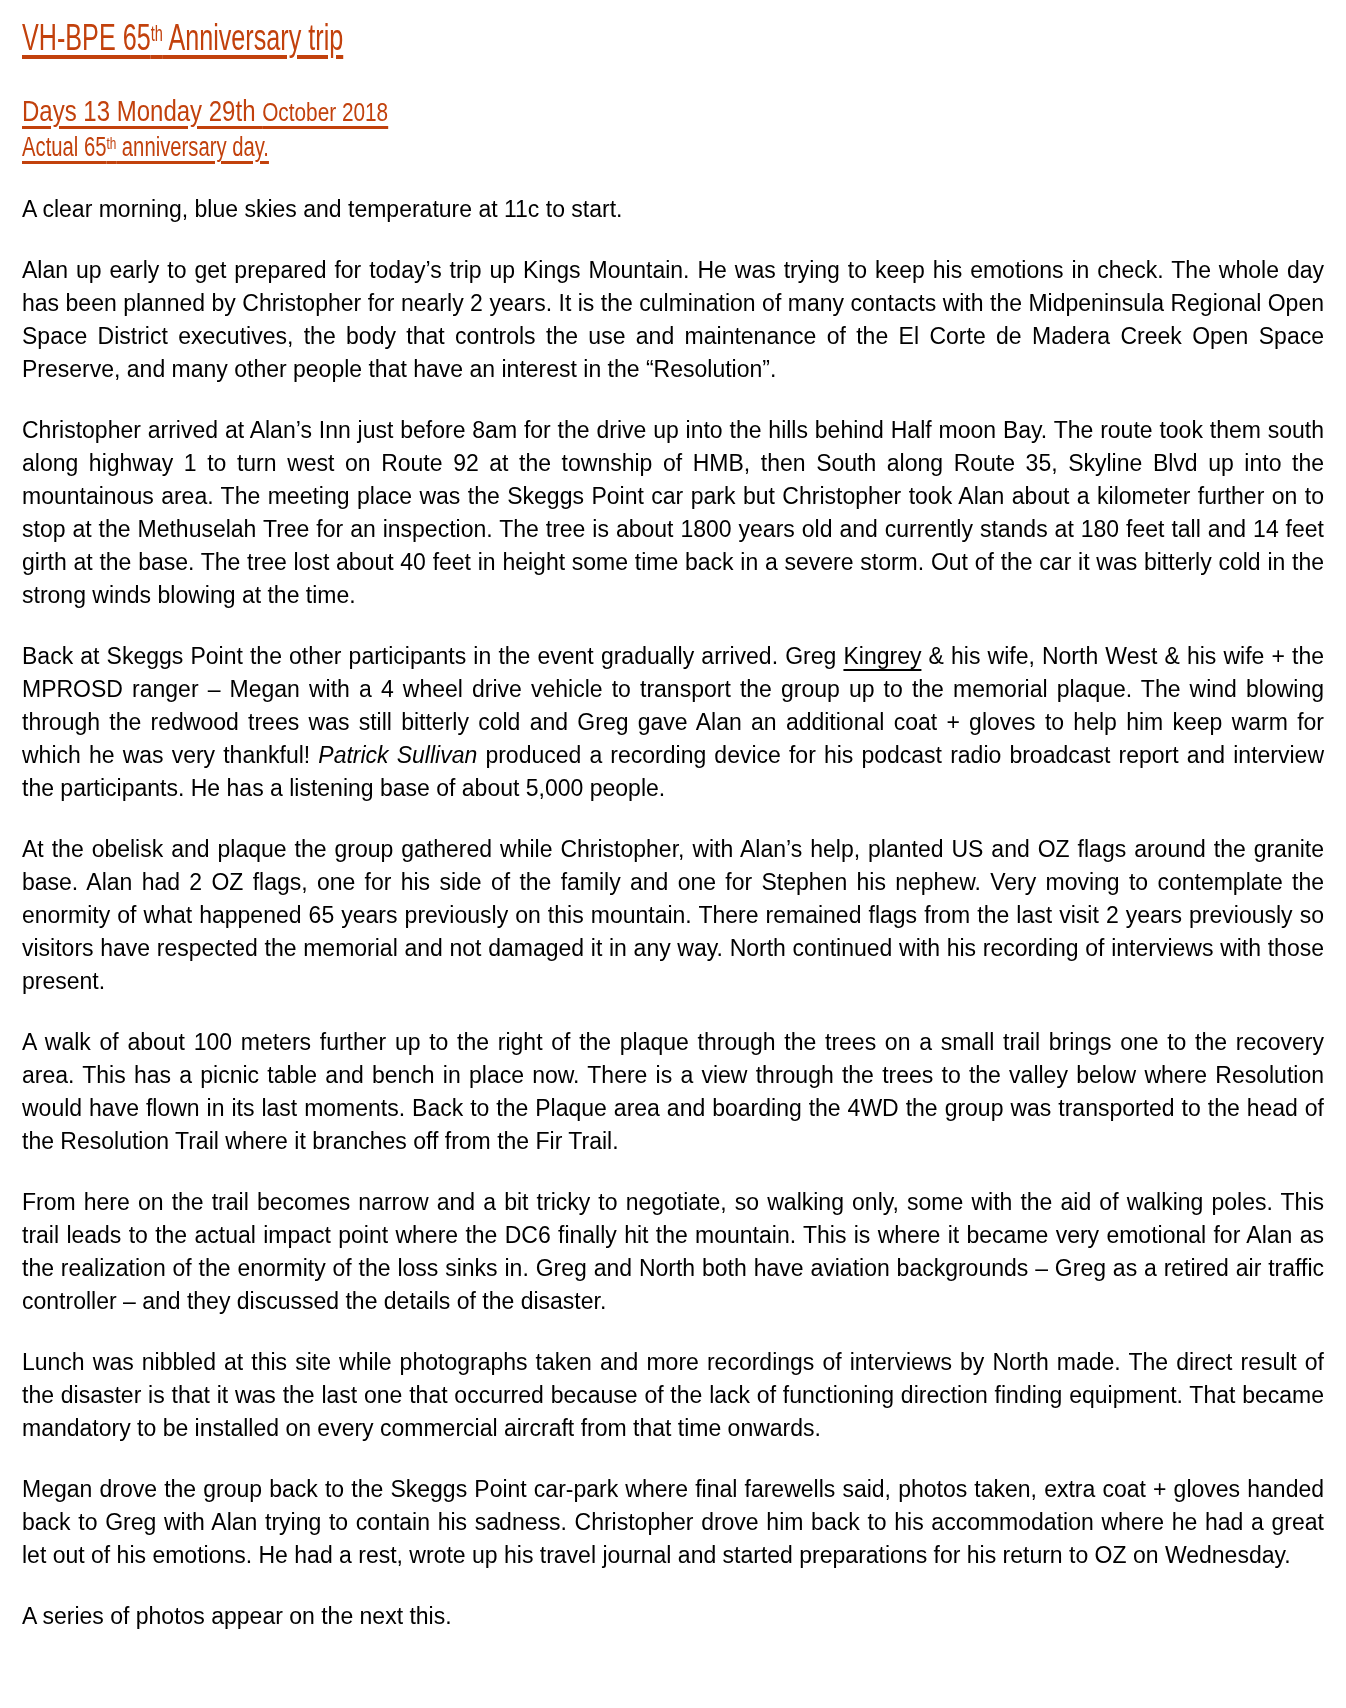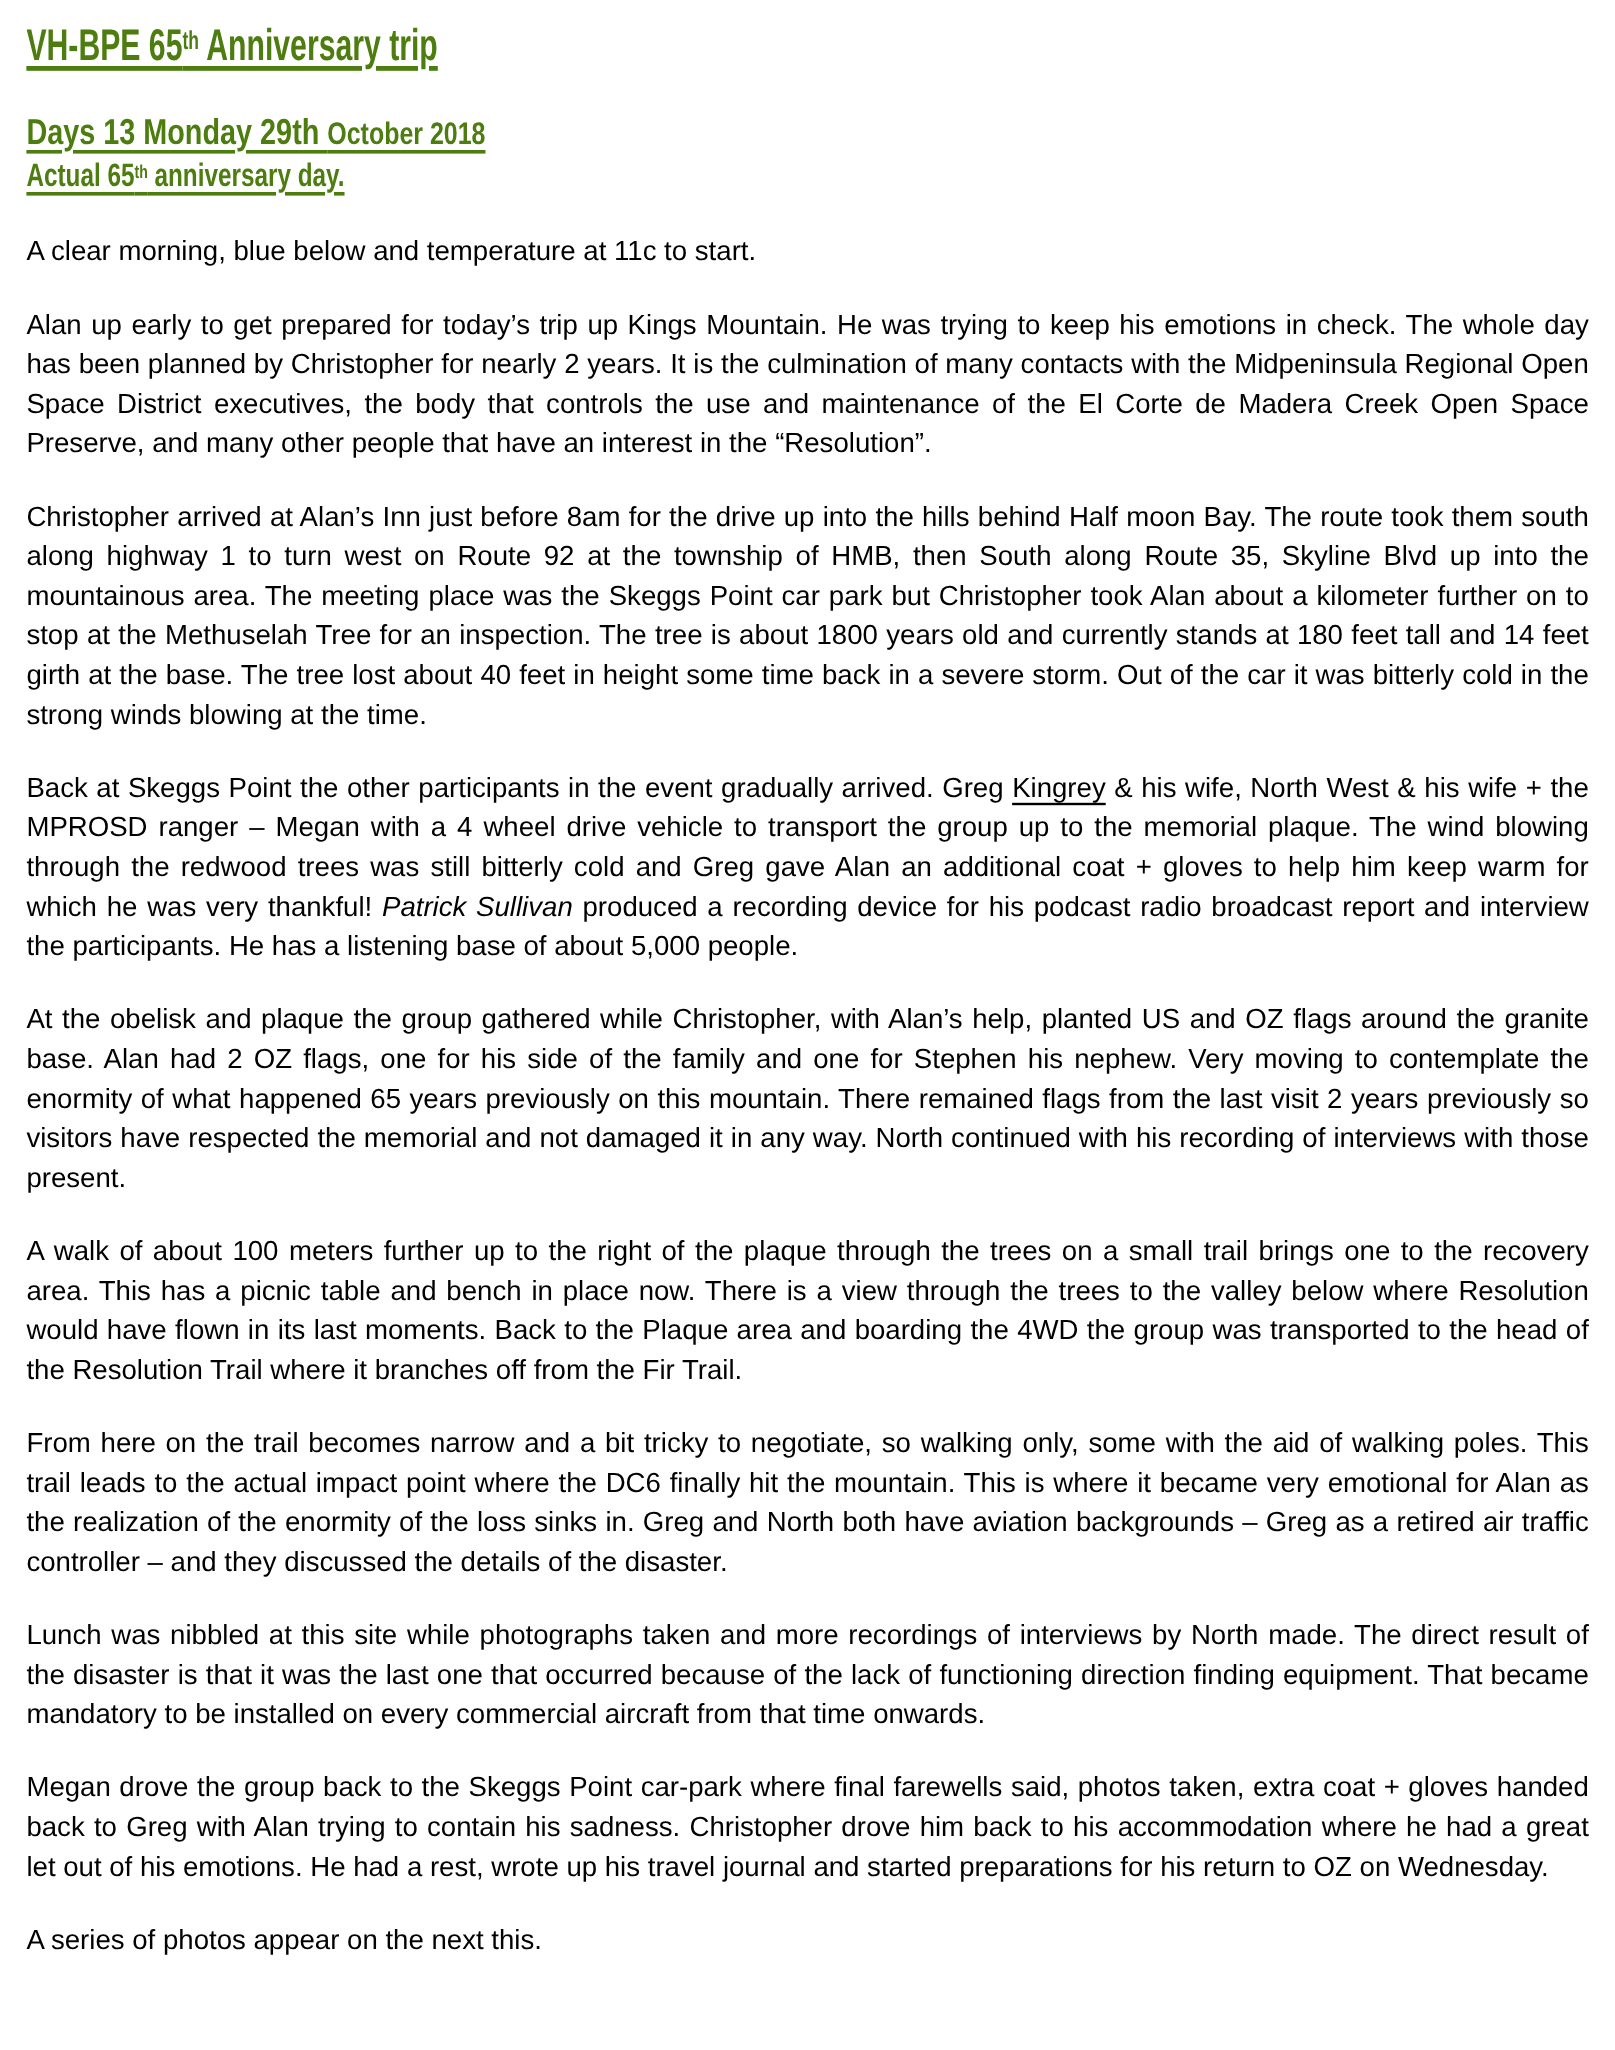--- a/index.html
+++ b/index.html
@@ -8,21 +8,21 @@
     box-sizing:border-box;
     background:#ffffff; color:#000000;
     font-family:"Liberation Sans","DejaVu Sans",sans-serif;
     overflow:hidden;
   }
   .page {
     box-sizing:border-box;
     width:1346px; height:1708px;
     padding:16px 22px 0 22px;
   }
-  h1,h2,h3 { margin:0; font-weight:bold; color:#4d7c0f; }
+  h1,h2,h3 { margin:0; font-weight:normal; color:#c2410c; }
   .squeeze {
     display:inline-block;
     transform-origin:0 100%;
     text-decoration:underline;
     text-decoration-thickness:3.5px;
     text-underline-offset:5px;
     white-space:nowrap;
   }
   h1 { font-size:37px; line-height:44px; margin-bottom:28px; }
   h1 .squeeze { transform:scaleX(0.68); }
@@ -59,21 +59,21 @@
 
 <div class="page">
 
   <h1><span class="squeeze"><span>VH-BPE 65</span><sup class="ord">th</sup><span> Anniversary trip</span></span></h1>
 
   <h2><span class="squeeze"><span>Days 13 Monday 29th </span><span class="h2-small">October 2018</span></span></h2>
 
   <h3><span class="squeeze"><span>Actual 65</span><sup class="ord">th</sup><span> anniversary day.</span></span></h3>
 
   <div id="document-body">
-      <p class="body-para"><span>A clear morning, blue below and temperature at 11c to start.</span></p>
+      <p class="body-para"><span>A clear morning, blue skies and temperature at 11c to start.</span></p>
       <p class="body-para"><span>Alan up early to get prepared for today’s trip up Kings Mountain. He was trying to keep his emotions in check. The whole day has been planned by Christopher for nearly 2 years. It is the culmination of many contacts with the Midpeninsula Regional Open Space District executives, the body that controls the use and maintenance of the El Corte de Madera Creek Open Space Preserve, and many other people that have an interest in the “Resolution”.</span></p>
       <p class="body-para"><span>Christopher arrived at Alan’s Inn just before 8am for the drive up into the hills behind Half moon Bay. The route took them south along highway 1 to turn west on Route 92 at the township of HMB, then South along Route 35, Skyline Blvd up into the mountainous area. The meeting place was the Skeggs Point car park but Christopher took Alan about a kilometer further on to stop at the Methuselah Tree for an inspection. The tree is about 1800 years old and currently stands at 180 feet tall and 14 feet girth at the base. The tree lost about 40 feet in height some time back in a severe storm. Out of the car it was bitterly cold in the strong winds blowing at the time.</span></p>
       <p class="body-para"><span>Back at Skeggs Point the other participants in the event gradually arrived. Greg </span><span class="spellcheck">Kingrey</span><span> &amp; his wife, North West &amp; his wife + the MPROSD ranger – Megan with a 4 wheel drive vehicle to transport the group up to the memorial plaque. The wind blowing through the redwood trees was still bitterly cold and Greg gave Alan an additional coat + gloves to help him keep warm for which he was very thankful! </span><span class="italic">Patrick Sullivan</span><span> produced a recording device for his podcast radio broadcast report and interview the participants. He has a listening base of about 5,000 people.</span></p>
       <p class="body-para"><span>At the obelisk and plaque the group gathered while Christopher, with Alan’s help, planted US and OZ flags around the granite base. Alan had 2 OZ flags, one for his side of the family and one for Stephen his nephew. Very moving to contemplate the enormity of what happened 65 years previously on this mountain. There remained flags from the last visit 2 years previously so visitors have respected the memorial and not damaged it in any way. North continued with his recording of interviews with those present.</span></p>
       <p class="body-para"><span>A walk of about 100 meters further up to the right of the plaque through the trees on a small trail brings one to the recovery area. This has a picnic table and bench in place now. There is a view through the trees to the valley below where Resolution would have flown in its last moments. Back to the Plaque area and boarding the 4WD the group was transported to the head of the Resolution Trail where it branches off from the Fir Trail.</span></p>
       <p class="body-para"><span>From here on the trail becomes narrow and a bit tricky to negotiate, so walking only, some with the aid of walking poles. This trail leads to the actual impact point where the DC6 finally hit the mountain. This is where it became very emotional for Alan as the realization of the enormity of the loss sinks in. Greg and North both have aviation backgrounds – Greg as a retired air traffic controller – and they discussed the details of the disaster.</span></p>
       <p class="body-para"><span>Lunch was nibbled at this site while photographs taken and more recordings of interviews by North made. The direct result of the disaster is that it was the last one that occurred because of the lack of functioning direction finding equipment. That became mandatory to be installed on every commercial aircraft from that time onwards.</span></p>
       <p class="body-para"><span>Megan drove the group back to the Skeggs Point car-park where final farewells said, photos taken, extra coat + gloves handed back to Greg with Alan trying to contain his sadness. Christopher drove him back to his accommodation where he had a great let out of his emotions. He had a rest, wrote up his travel journal and started preparations for his return to OZ on Wednesday.</span></p>
       <p class="body-para"><span>A series of photos appear on the next this.</span></p>
     </div>

